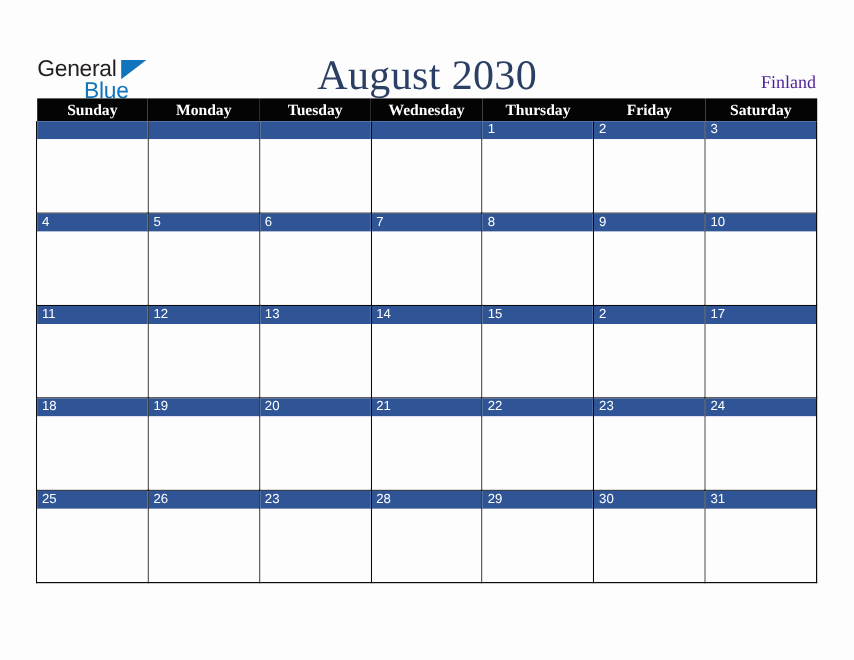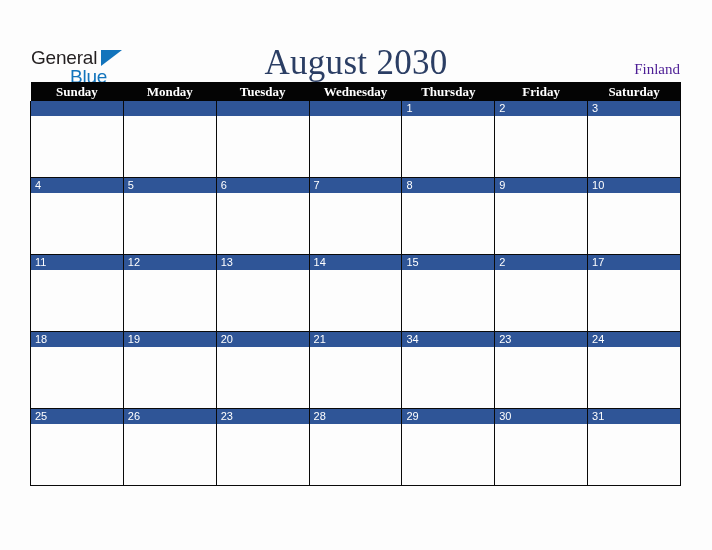--- a/index.html
+++ b/index.html
@@ -401,21 +401,21 @@
             <div class="daycell">
               <div class="daynum-band">
                 <span class="daynum">21</span>
               </div>
               <div class="daybody"></div>
             </div>
           </td>
         <td>
             <div class="daycell">
               <div class="daynum-band">
-                <span class="daynum">34</span>
+                <span class="daynum">22</span>
               </div>
               <div class="daybody"></div>
             </div>
           </td>
         <td>
             <div class="daycell">
               <div class="daynum-band">
                 <span class="daynum">23</span>
               </div>
               <div class="daybody"></div>

